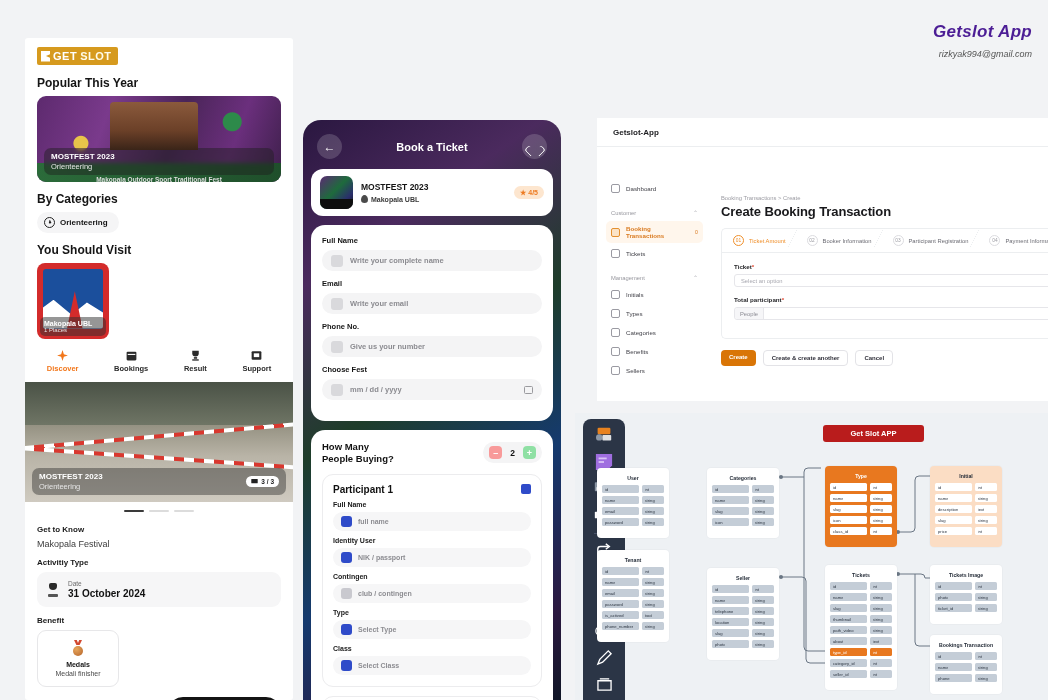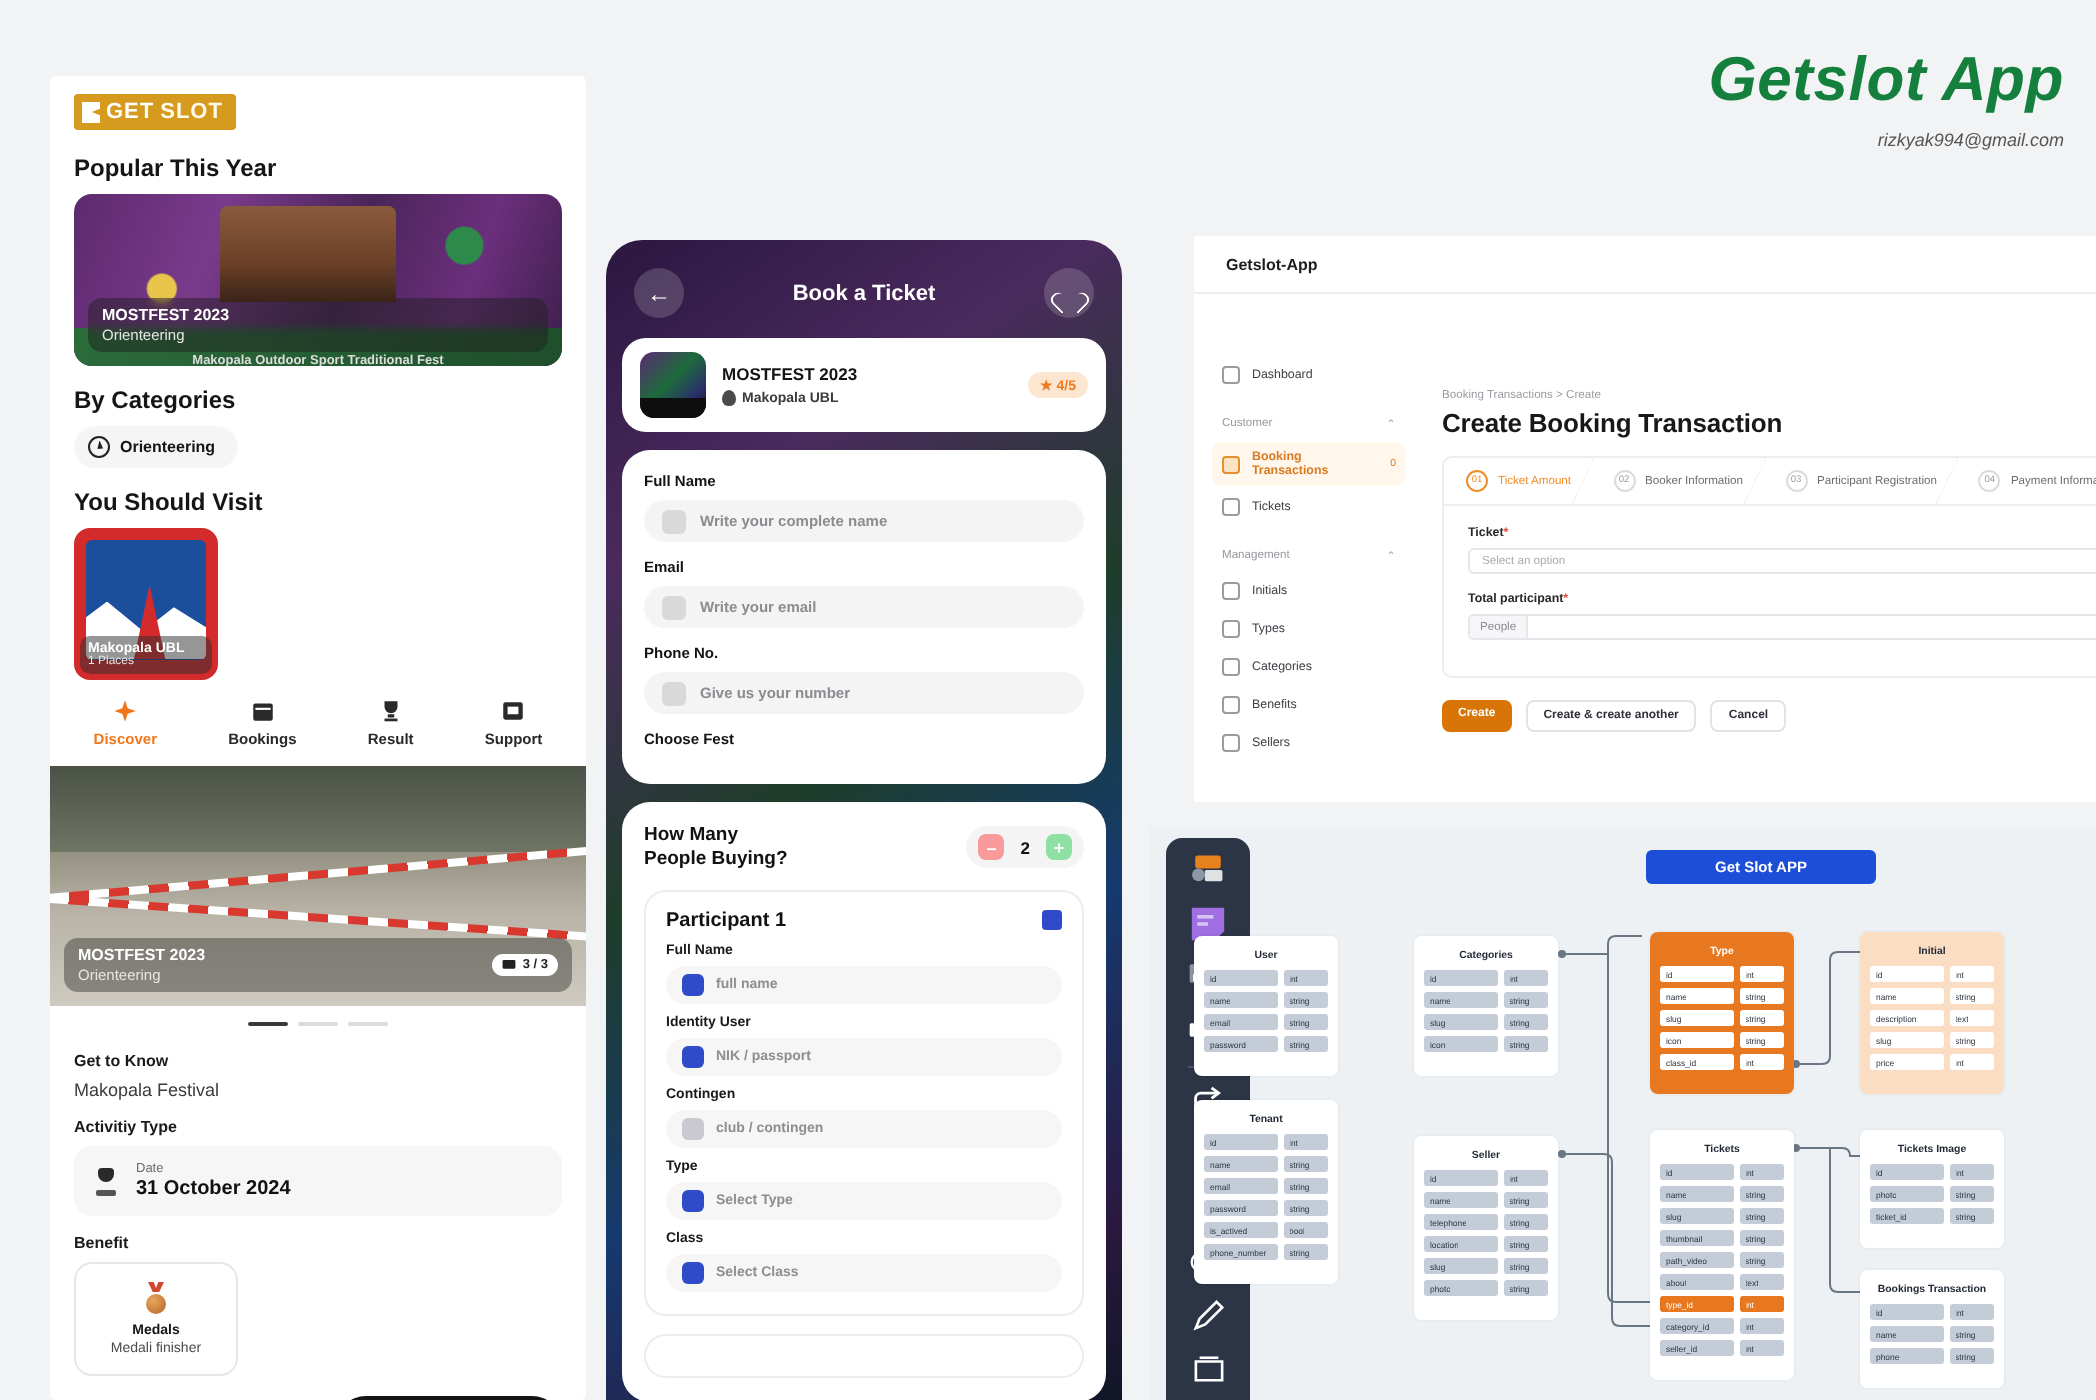--- a/index.html
+++ b/index.html
@@ -6,21 +6,21 @@
   body {
     width: 1048px; height: 700px;
     background: #f2f3f5;
     font-family: "Liberation Sans", sans-serif;
     overflow: hidden;
     position: relative;
   }
 
   
   .brand { position: absolute; right: 16px; top: 22px; text-align: right; }
-  .brand-title { font-size: 31px; font-weight: bold; font-style: italic; color: #15803d; letter-spacing: .3px; }
+  .brand-title { font-size: 17px; font-weight: bold; font-style: italic; color: #4c1d95; letter-spacing: .3px; }
   .brand-mail { font-size: 9px; font-style: italic; color: #555; margin-top: 7px; }
 
   
   .panel-mobile {
     position: absolute; left: 25px; top: 38px;
     width: 268px; height: 662px;
     background: #fff; border-radius: 3px; overflow: hidden;
   }
   .pm-pad { padding: 9px 12px 0 12px; }
   .logo { display: inline-flex; align-items: center; gap: 3px; background: #d69a1e; padding: 3px 7px 3px 4px; border-radius: 2px; }
@@ -193,21 +193,21 @@
   .ad-actions { display: flex; gap: 7px; margin-top: 11px; }
   .btn { font-size: 6px; border-radius: 4px; padding: 4px 8px; }
   .btn-primary { background: #d97506; color: #fff; font-weight: bold; }
   .btn-ghost { border: 1px solid #e3e3e7; color: #30303a; font-weight: bold; }
 
   
   .panel-erd { position: absolute; left: 575px; top: 413px; width: 473px; height: 287px; background: #eef1f4; }
   .erd-toolbar { position: absolute; left: 8px; top: 6px; width: 42px; bottom: 0; background: #2b3546; border-radius: 8px 8px 0 0; padding: 7px 0; display: flex; flex-direction: column; align-items: center; gap: 9px; }
   .tl-ic { width: 22px; height: 20px; display: flex; align-items: center; justify-content: center; color: #fff; font-size: 15px; }
   .tl-sep { width: 20px; height: 1px; background: #49536a; }
-  .erd-pill { position: absolute; left: 248px; top: 12px; width: 115px; height: 17px; background: #1d4ed8; border-radius: 3px; display: flex; align-items: center; justify-content: center; }
+  .erd-pill { position: absolute; left: 248px; top: 12px; width: 101px; height: 17px; background: #b91c1c; border-radius: 3px; display: flex; align-items: center; justify-content: center; }
   .erd-pill span { font-size: 7.5px; font-weight: bold; color: #fff; }
 
   .tbl { position: absolute; background: #fff; border-radius: 4px; padding: 5px 5px 9px; box-shadow: 0 0 0 1px rgba(0,0,0,.02); }
   .tbl.orange { background: #e8781f; }
   .tbl.peach { background: #fbddc4; }
   .tbl-h { font-size: 5.2px; font-weight: bold; color: #1f2733; text-align: center; padding: 2px 0 4px; }
   .tbl.orange .tbl-h { color: #fff; }
   .tbl-r { display: flex; gap: 3px; margin-bottom: 3px; }
   .cell { background: #c4cdd7; border-radius: 1.5px; height: 8px; display: flex; align-items: center; padding: 0 3px; }
   .cell span { font-size: 4.2px; color: #2c3541; white-space: nowrap; overflow: hidden; }
@@ -388,20 +388,25 @@
     <div class="f-in">
       <span class="f-ic"></span>
       <span class="f-ph">Write your email</span>
     </div>
     <div class="f-lb">Phone No.</div>
     <div class="f-in">
       <span class="f-ic"></span>
       <span class="f-ph">Give us your number</span>
     </div>
     <div class="f-lb">Choose Fest</div>
+    <div class="f-in">
+      <span class="f-ic"></span>
+      <span class="f-ph">mm / dd / yyyy</span>
+      <span class="f-cal"></span>
+    </div>
   </div>
 
   <div class="count-card">
     <div class="cc-head">
       <div class="cc-t">
         <span>How Many</span><br>
         <span>People Buying?</span>
       </div>
       <div class="stepper">
         <span class="st-btn st-minus">–</span>

